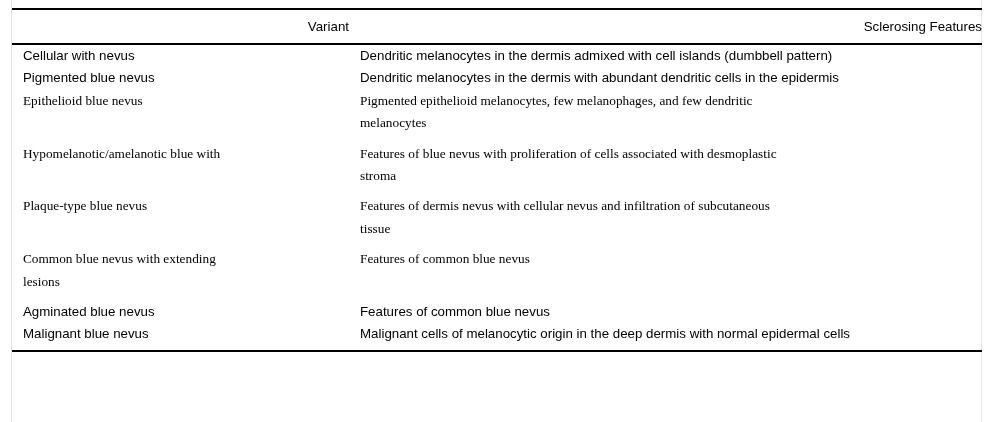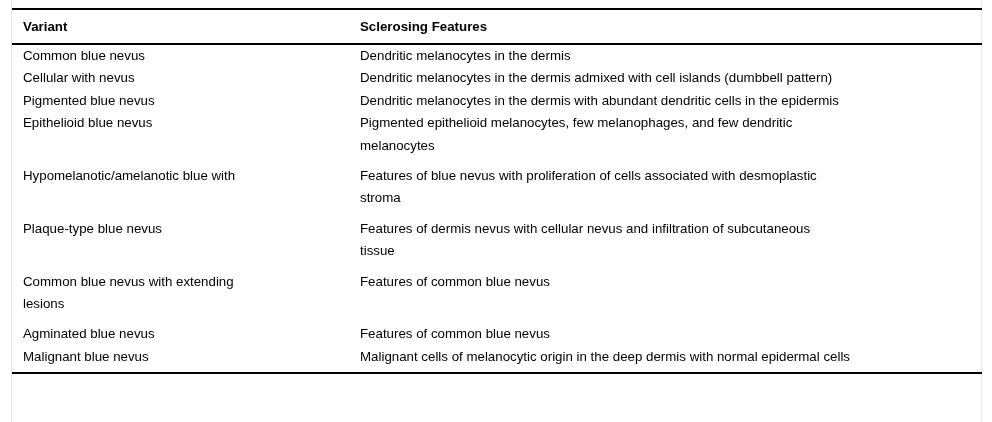--- a/index.html
+++ b/index.html
@@ -33,40 +33,41 @@
     width: 970px;
     border-collapse: collapse;
     table-layout: fixed;
     font-size: 13.3px;
   }
 
   table.variant-table col.col-variant { width: 337px; }
   table.variant-table col.col-features { width: 633px; }
 
   thead th {
-    text-align: left;
-    font-weight: bold;
+    text-align: right;
+    font-weight: normal;
     padding: 7px 0 7px 11px;
     vertical-align: top;
     line-height: 19px;
     border-top: 2px solid #000000;
     border-bottom: 2px solid #000000;
   }
 
   tbody td {
     text-align: left;
     font-weight: normal;
     vertical-align: top;
     padding: 0 10px 0 11px;
     line-height: 22.4px;
     height: 22.4px;
   }
 
   tbody tr.tall td {
     padding-bottom: 8px;
+    font-family: Liberation Serif, serif;
   }
 
   tbody tr:last-child td {
     padding-bottom: 4px;
     border-bottom: 2px solid #000000;
   }
 
   .cell-text {
     display: block;
     white-space: pre-line;
@@ -81,28 +82,20 @@
       <col class="col-variant">
       <col class="col-features">
     </colgroup>
     <thead>
       <tr>
         <th>Variant</th>
         <th>Sclerosing Features</th>
       </tr>
     </thead>
     <tbody id="table-body">
-        <tr>
-          <td>
-            <span class="cell-text">Common blue nevus</span>
-          </td>
-          <td>
-            <span class="cell-text">Dendritic melanocytes in the dermis</span>
-          </td>
-        </tr>
         <tr>
           <td>
             <span class="cell-text">Cellular with nevus</span>
           </td>
           <td>
             <span class="cell-text">Dendritic melanocytes in the dermis admixed with cell islands (dumbbell pattern)</span>
           </td>
         </tr>
         <tr>
           <td>

